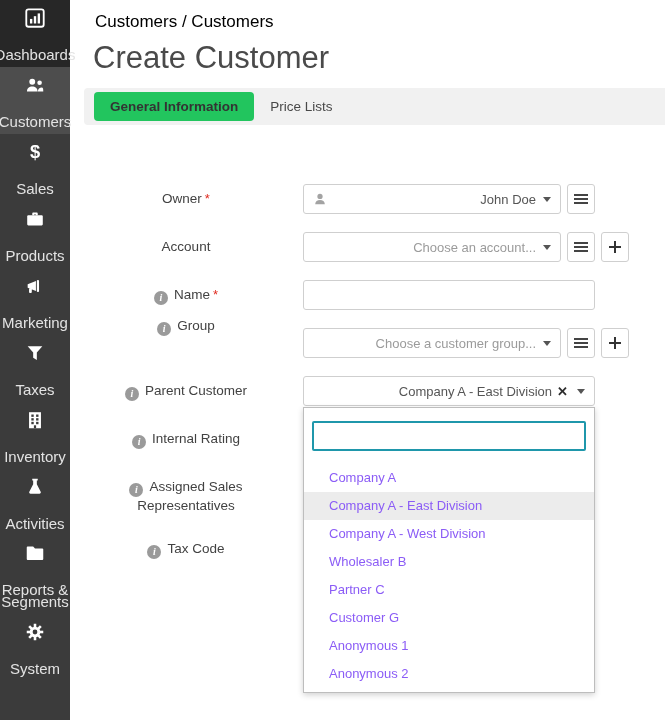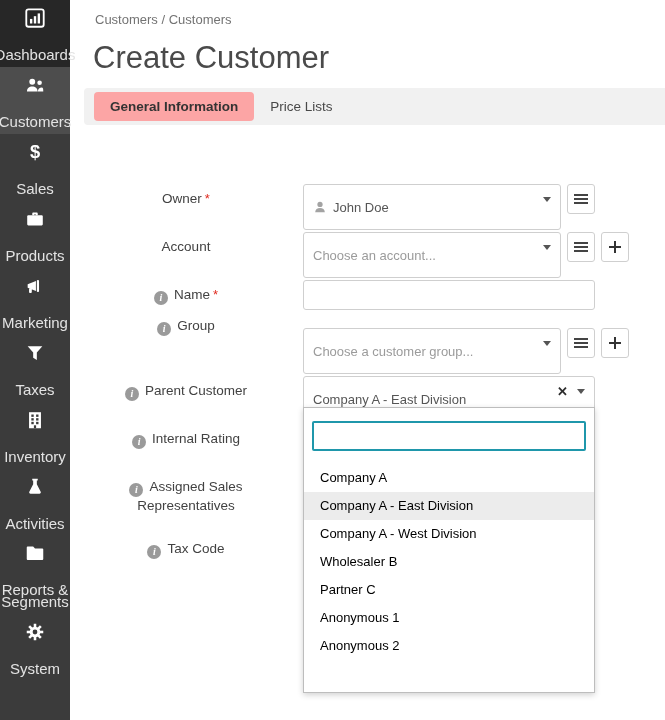--- a/index.html
+++ b/index.html
@@ -8,56 +8,56 @@
   
   .sidebar{position:absolute;left:0;top:0;width:70px;height:720px;background:#3b3b3b;}
   .sb-item{height:67px;display:flex;flex-direction:column;align-items:center;justify-content:center;
            cursor:pointer;text-align:center;}
   .sb-item.first{background:#272727;}
   .sb-item.active{background:#4d4d4d;}
   .sb-item.tall{height:78px;}
   .sb-icon{display:block;height:22px;margin-bottom:4px;}
   .sb-label{font-size:15px;color:#e3e3e3;line-height:12px;padding:0 2px;margin-top:16px;}
   
-  .breadcrumb{position:absolute;left:95px;top:12px;font-size:13px;color:#737373;cursor:pointer;}
+  .breadcrumb{position:absolute;left:95px;top:12px;font-size:17px;color:#000000;cursor:pointer;}
   .page-title{position:absolute;left:93px;top:40px;font-size:31px;font-weight:400;color:#4a4a4a;}
   
   .tabbar{position:absolute;left:84px;top:88px;width:581px;height:37px;background:#f1f1f1;
           border-radius:4px 0 0 4px;display:flex;align-items:center;padding-left:10px;box-sizing:border-box;}
   .tab{padding:7px 16px;font-size:13.5px;color:#484848;border-radius:4px;cursor:pointer;white-space:nowrap;}
-  .tab.active{background:#fca5a5;font-weight:bold;color:#333;}
+  .tab.active{background:#22c55e;font-weight:bold;color:#333;}
   
   .flabel{position:absolute;left:85px;width:202px;text-align:center;font-size:13.5px;
           color:#424242;line-height:30px;}
   .flabel.two-line{line-height:18px;}
   .req{color:#e02b20;margin-left:3px;vertical-align:top;font-size:13px;}
   .info{display:inline-block;width:14px;height:14px;border-radius:50%;background:#9a9a9a;color:#fff;
         font:italic bold 10px/14px "Liberation Serif",serif;text-align:center;margin-right:6px;
         vertical-align:-2px;}
   .info::before{content:"i";}
-  .fld{position:absolute;height:46px;box-sizing:border-box;border:1px solid #cfcfcf;border-radius:3px;
-       background:#fff;font-size:13px;display:flex;align-items:center;cursor:pointer;}
+  .fld{position:absolute;height:30px;box-sizing:border-box;border:1px solid #cfcfcf;border-radius:3px;
+       background:#fff;font-size:13px;display:flex;align-items:center;cursor:pointer;text-align:right;}
   .sel{padding:0 24px 0 9px;}
   .sel .val{flex:1;color:#555;white-space:nowrap;overflow:hidden;text-overflow:ellipsis;}
   .sel .ph{flex:1;color:#9b9b9b;white-space:nowrap;overflow:hidden;text-overflow:ellipsis;}
   .caret{position:absolute;right:9px;top:12px;width:0;height:0;
          border-left:4.5px solid transparent;border-right:4.5px solid transparent;border-top:5px solid #555;}
   .clear-x{position:absolute;right:26px;top:7px;font-size:13px;font-weight:bold;color:#2d2d2d;cursor:pointer;}
   .sqbtn{position:absolute;width:28px;height:30px;box-sizing:border-box;border:1px solid #cfcfcf;
          border-radius:3px;background:#fff;display:flex;align-items:center;justify-content:center;cursor:pointer;}
   .txtinput{position:absolute;height:30px;box-sizing:border-box;border:1px solid #cfcfcf;border-radius:3px;
             padding:0 8px;font-size:13px;font-family:"Liberation Sans",sans-serif;color:#444;outline:none;}
   .pers{margin-right:6px;display:inline-flex;}
   
   .dd-panel{position:absolute;left:303px;top:407px;width:292px;height:286px;background:#fff;
             border:1px solid #bdbdbd;box-sizing:border-box;box-shadow:0 2px 6px rgba(0,0,0,.18);z-index:20;}
   .dd-search{display:block;margin:13px 8px;width:274px;height:30px;box-sizing:border-box;
              border:2px solid #1f97ab;border-radius:2px;outline:none;font-size:13px;padding:0 6px;
              font-family:"Liberation Sans",sans-serif;}
-  .dd-item{height:28px;line-height:28px;padding-left:16px;font-size:13px;color:#000000;cursor:pointer;
+  .dd-item{height:28px;line-height:28px;padding-left:25px;font-size:13px;color:#8b5cf6;cursor:pointer;
            white-space:nowrap;}
   .dd-item.hl{background:#ececec;}
 </style>
 </head>
 <body>
 
 <div class="sidebar">
   <div class="sb-item first">
     <span class="sb-icon">
       <svg viewBox="0 0 24 24" width="22" height="22">
@@ -272,15 +272,16 @@
   <span class="info"></span><span>Tax Code</span>
 </div>
 
 <div class="dd-panel">
   <input class="dd-search" value="" style="">
   <div class="dd-item">Company A</div>
   <div class="dd-item hl">Company A - East Division</div>
   <div class="dd-item">Company A - West Division</div>
   <div class="dd-item">Wholesaler B</div>
   <div class="dd-item">Partner C</div>
+  <div class="dd-item">Customer G</div>
   <div class="dd-item">Anonymous 1</div>
   <div class="dd-item">Anonymous 2</div>
 </div>
 
 </body></html>

